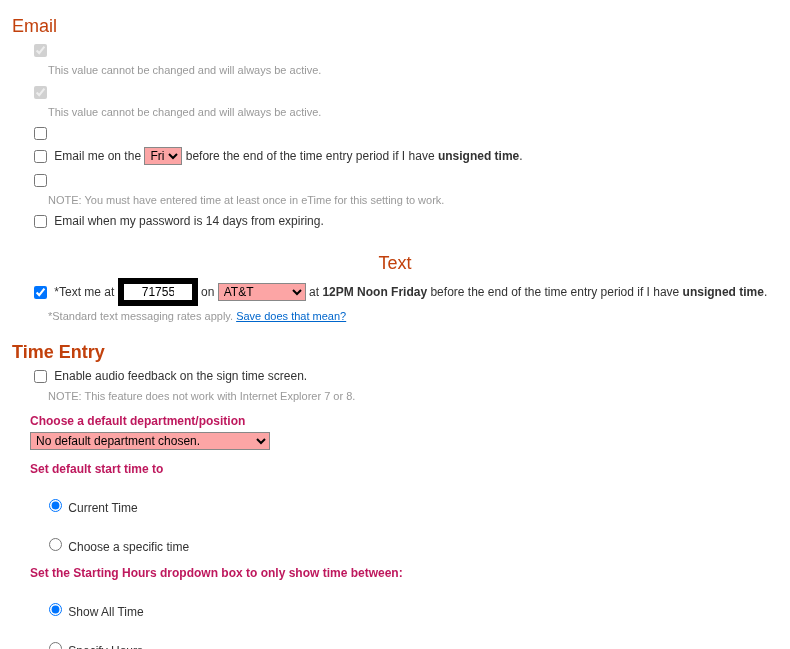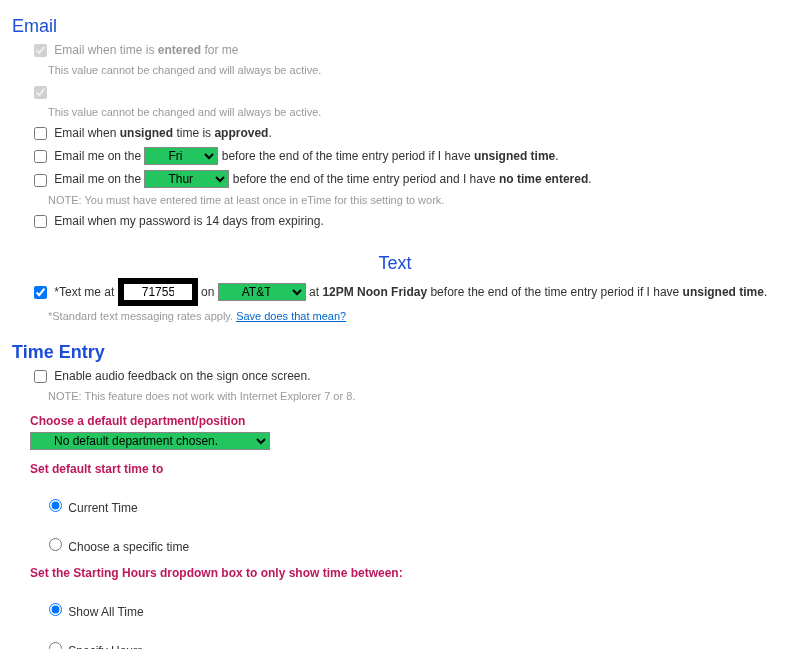--- a/index.html
+++ b/index.html
@@ -8,21 +8,21 @@
       padding: 8px 12px;
       font-family: Tahoma, Arial, sans-serif;
       font-size: 12px;
       color: #333;
       background: #fff;
       width: 790px;
     }
     h2 {
       font-size: 18px;
       font-weight: normal;
-      color: #1d4ed8;
+      color: #c2410c;
       margin: 8px 0 4px 0;
     }
     .option-row {
       margin: 4px 0 4px 18px;
       line-height: 1.5;
     }
     .option-row input[type="checkbox"],
     .option-row input[type="radio"] {
       margin-right: 4px;
       vertical-align: middle;
@@ -30,23 +30,23 @@
     .disabled-text { color: #999; }
     .note {
       margin-left: 36px;
       color: #999;
       font-size: 11px;
       margin-top: 1px;
       margin-bottom: 6px;
     }
     select {
       font-size: 12px;
-      padding: 0 19px;
+      padding: 0 1px;
       border: 1px solid #888;
-      background: #22c55e;
+      background: #fca5a5;
     }
     input[type="text"] {
       font-size: 12px;
       padding: 1px 18px;
       border: 6px solid #000000;
     }
     .phone-input { width: 80px; }
     .carrier-select { width: 88px; }
     .subhead {
       font-weight: bold;
@@ -97,54 +97,43 @@
 </head>
 <body>
 
 
 
 
 <h2>Email</h2>
 
 <div class="option-row">
   <input type="checkbox" checked="" disabled="" style="">
-  <span class="disabled-text">
-    <span>Email when time is </span><b>entered</b><span> for me</span>
-  </span>
 </div>
 <div class="note">This value cannot be changed and will always be active.</div>
 
 <div class="option-row">
   <input type="checkbox" checked="" disabled="" style="">
 </div>
 <div class="note">This value cannot be changed and will always be active.</div>
 
 <div class="option-row">
   <input type="checkbox" style="">
-  <span>
-    <span>Email when </span><b>unsigned</b><span> time is </span><b>approved</b><span>.</span>
-  </span>
 </div>
 
 <div class="option-row">
   <input type="checkbox" style="">
   <span>
     <span>Email me on the </span>
     <select><option>Fri</option></select>
     <span> before the end of the time entry period if I have </span><b>unsigned time</b><span>.</span>
   </span>
 </div>
 
 <div class="option-row">
   <input type="checkbox" style="">
-  <span>
-    <span>Email me on the </span>
-    <select><option>Thur</option></select>
-    <span> before the end of the time entry period and I have </span><b>no time entered</b><span>.</span>
-  </span>
 </div>
 <div class="note">NOTE: You must have entered time at least once in eTime for this setting to work.</div>
 
 <div class="option-row">
   <input type="checkbox" style="">
   <span>Email when my password is 14 days from expiring.</span>
 </div>
 
 
 <h2 style="margin-top:22px;text-align:center;">Text</h2>
@@ -161,21 +150,21 @@
 </div>
 <div class="note">
   <span>*Standard text messaging rates apply. </span><span class="link">Save does that mean?</span>
 </div>
 
 
 <h2 style="margin-top:20px;font-weight:bold;">Time Entry</h2>
 
 <div class="option-row">
   <input type="checkbox" style="">
-  <span>Enable audio feedback on the sign once screen.</span>
+  <span>Enable audio feedback on the sign time screen.</span>
 </div>
 <div class="note">NOTE: This feature does not work with Internet Explorer 7 or 8.</div>
 
 <div class="subhead">Choose a default department/position</div>
 <div style="margin-left:18px;">
   <select style="width:240px;"><option>No default department chosen.</option></select>
 </div>
 
 <div class="subhead">Set default start time to</div>
 <div class="radio-sub">

